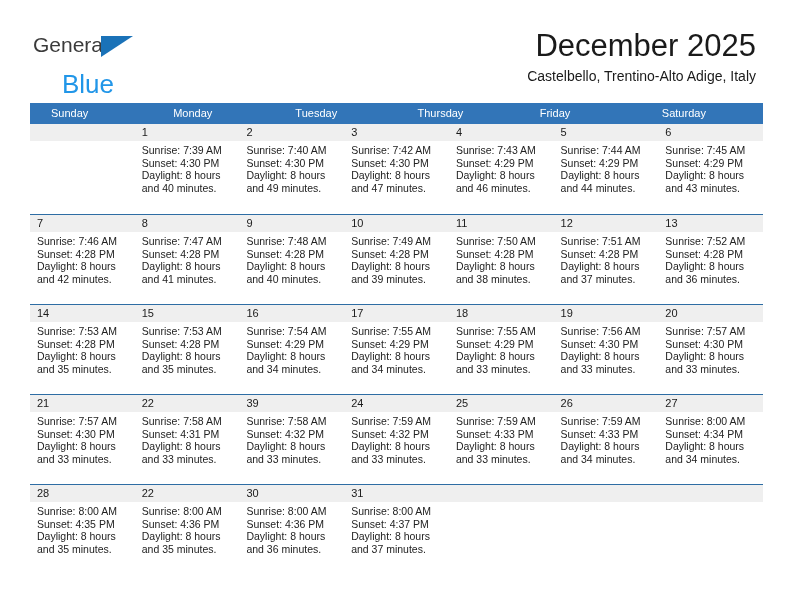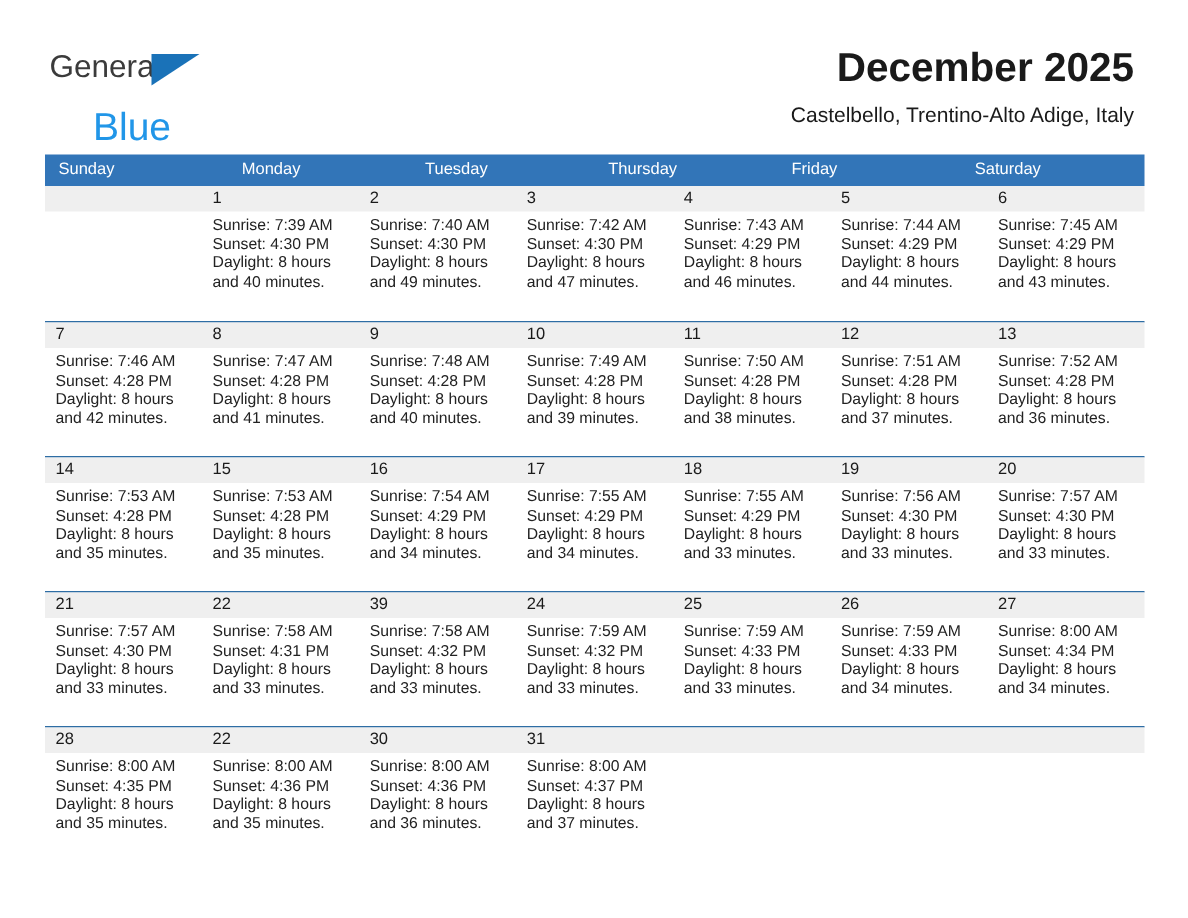--- a/index.html
+++ b/index.html
@@ -64,24 +64,24 @@
     margin-top: 16px;
   }
 
   .title-block {
     position: absolute;
     right: 36px;
     top: 29px;
     text-align: right;
   }
   .cal-title {
-    font-size: 27px;
+    font-size: 31px;
     line-height: 33px;
     color: #1a1a1a;
-    font-weight: bold;
+    font-weight: normal;
     margin: 0;
     white-space: nowrap;
   }
   .cal-subtitle {
     font-size: 14px;
     line-height: 20px;
     color: #1a1a1a;
     margin: 4px 0 0 0;
     white-space: nowrap;
   }
@@ -96,21 +96,21 @@
   .weekday-row {
     display: flex;
     background: #3275b8;
     height: 21px;
   }
   .weekday {
     flex: 1 1 0;
     color: #ffffff;
     font-size: 11px;
     line-height: 21px;
-    padding-left: 9px;
+    padding-left: 21px;
     box-sizing: border-box;
     white-space: nowrap;
     overflow: hidden;
   }
   .week-row {
     position: relative;
     height: 90px;
     border-top: 1.6px solid #2e6da4;
     box-sizing: border-box;
   }

